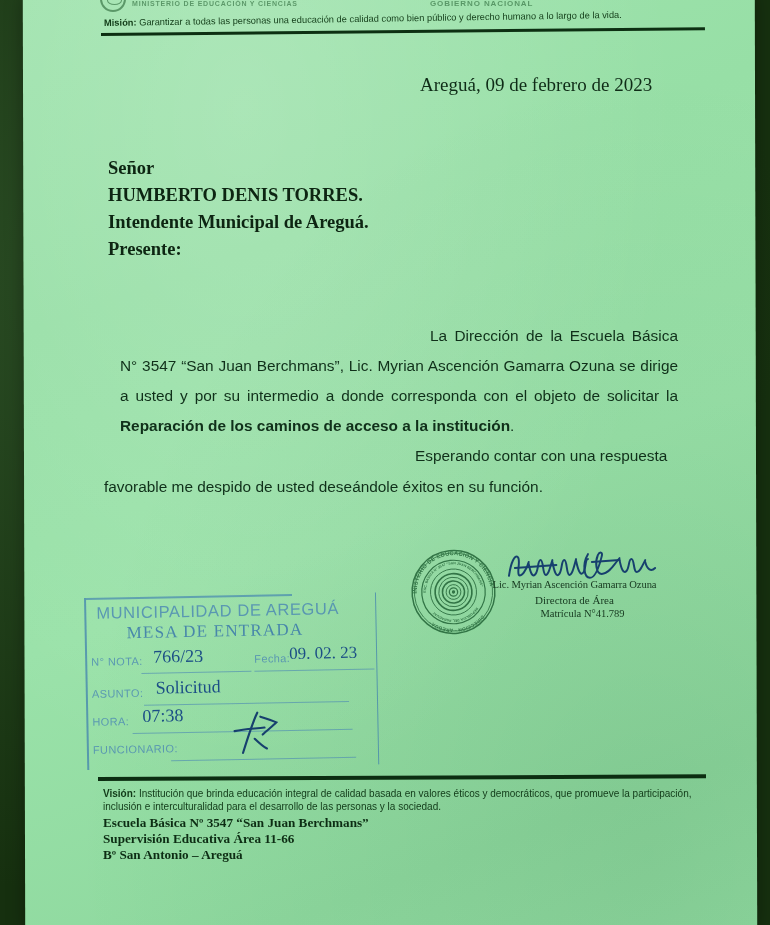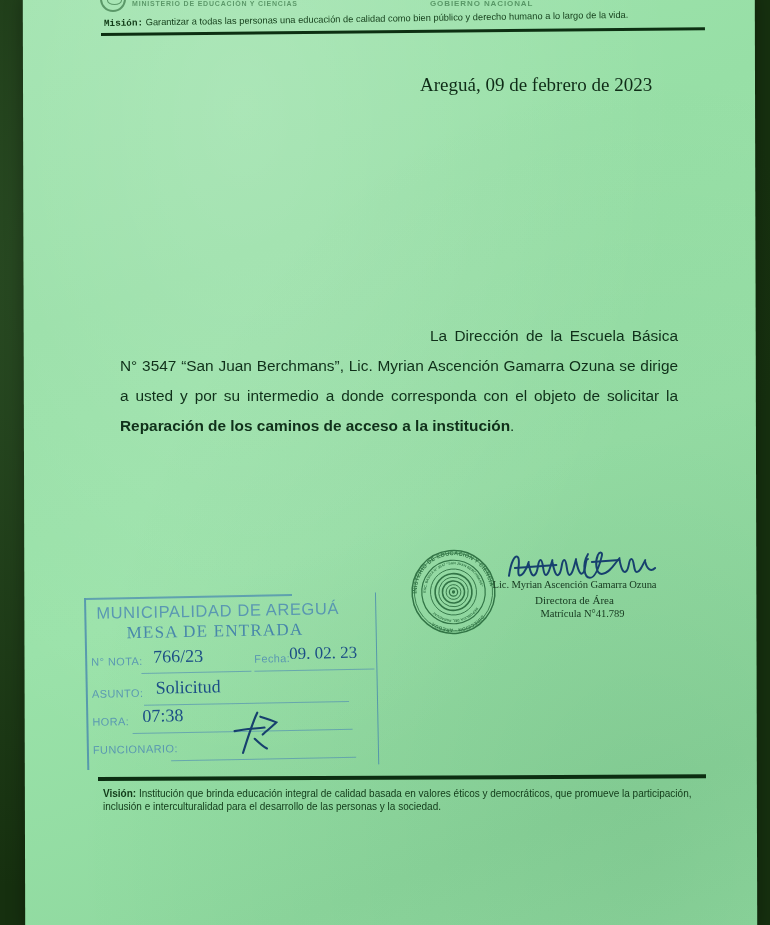--- a/index.html
+++ b/index.html
@@ -94,21 +94,21 @@
     position: absolute;
     left: 104px; top: 18px;
     width: 600px;
     font-family: "Liberation Sans", sans-serif;
     font-size: 9.3px;
     color: #123c18;
     white-space: nowrap;
     transform: rotate(-0.9deg);
     transform-origin: left center;
   }
-  .mision b { font-weight: bold; font-family: Liberation Mono, monospace; }
+  .mision b { font-weight: bold; }
 
   .rule-top {
     position: absolute;
     left: 101px; top: 33px;
     width: 604px; height: 3px;
     background: #0d2f12;
     transform: rotate(-0.55deg);
     transform-origin: left center;
   }
 
@@ -305,27 +305,36 @@
 
     <div class="mision">
       <b>Misión:</b>
       <span>Garantizar a todas las personas una educación de calidad como bien público y derecho humano a lo largo de la vida.</span>
     </div>
 
     <div class="rule-top"></div>
 
     <div class="date">Areguá, 09 de febrero de 2023</div>
 
+    <div class="addr">
+      <div>Señor</div>
+      <div>HUMBERTO DENIS TORRES.</div>
+      <div>Intendente Municipal de Areguá.</div>
+      <div>Presente:</div>
+    </div>
 
     <div class="body-block">
       <p>
         <span class="indent"></span><span>La Dirección de la Escuela Básica N° 3547 “San Juan Berchmans”, Lic. Myrian Ascención Gamarra Ozuna se dirige a usted y por su intermedio a donde corresponda con el objeto de solicitar la </span><b>Reparación de los caminos de acceso a la institución</b><span>.</span>
       </p>
     </div>
 
+    <div class="body-block2">
+      <span class="indent2"></span><span>Esperando contar con una respuesta favorable me despido de usted deseándole éxitos en su función.</span>
+    </div>
 
     <div class="seal">
       <svg viewBox="0 0 100 100" width="93" height="92">
         <defs>
           <path id="arcOuter" d="M 50,50 m -40,0 a 40,40 0 1,1 80,0" fill="none"></path>
           <path id="arcOuterB" d="M 50,50 m 40,0 a 40,40 0 1,1 -80,0" fill="none"></path>
           <path id="arcMid" d="M 50,50 m -30,0 a 30,30 0 1,1 60,0" fill="none"></path>
           <path id="arcMidB" d="M 50,50 m 30,0 a 30,30 0 1,1 -60,0" fill="none"></path>
         </defs>
         <circle cx="50" cy="50" r="45" fill="none" stroke="#1d5f32" stroke-width="1.6"></circle>
@@ -419,15 +428,20 @@
       </div>
     </div>
 
     <div class="rule-bot"></div>
 
     <div class="vision">
       <b>Visión:</b>
       <span>Institución que brinda educación integral de calidad basada en valores éticos y democráticos, que promueve la participación, inclusión e interculturalidad para el desarrollo de las personas y la sociedad.</span>
     </div>
 
+    <div class="foot-lines">
+      <div>Escuela Básica Nº 3547 “San Juan Berchmans”</div>
+      <div>Supervisión Educativa Área 11-66</div>
+      <div>Bº San Antonio – Areguá</div>
+    </div>
 
   </div>
 </div>
 
 </body></html>

